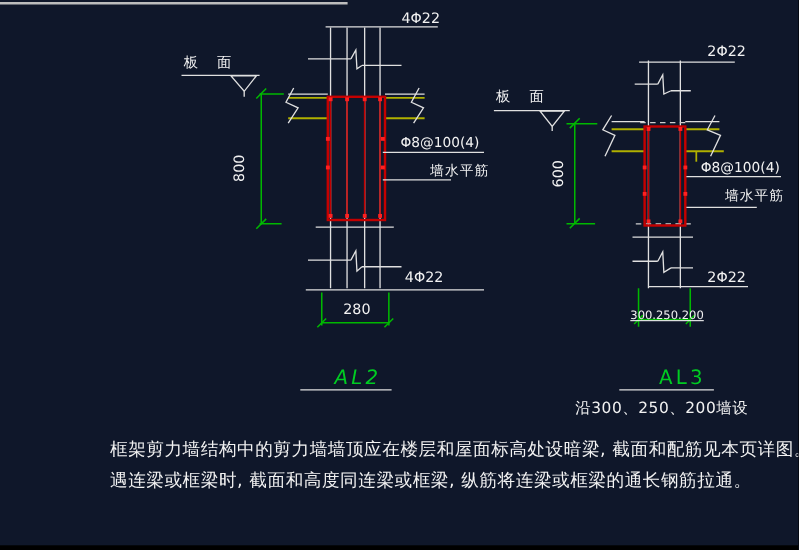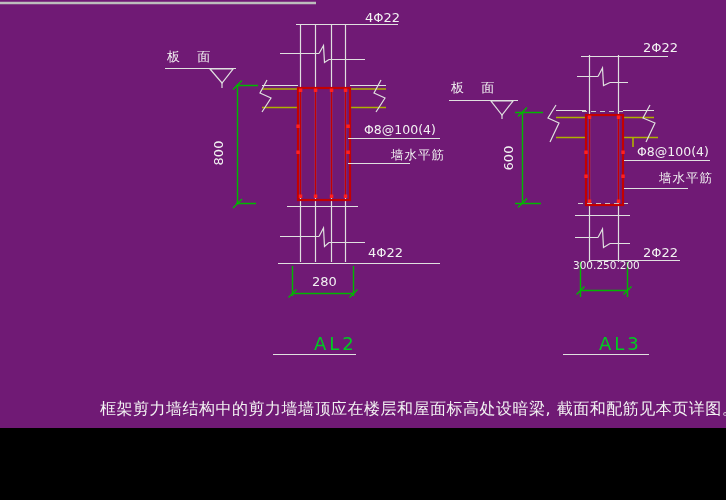--- a/index.html
+++ b/index.html
@@ -1,16 +1,16 @@
 <!DOCTYPE html>
 <html><head>
 <meta charset="utf-8">
 <style>
   html,body{margin:0;padding:0;background:#000;}
-  #canvas{position:relative;width:726px;height:428px;background:#701a75;overflow:hidden;
+  #canvas{position:relative;width:726px;height:496px;background:#0f172a;overflow:hidden;
           font-family:"DejaVu Sans",sans-serif;}
   svg{position:absolute;left:0;top:0;}
   .w {stroke:#e0e0e0;stroke-width:1.2;fill:none;}
   .wt{stroke:#bdbdbd;stroke-width:2.4;fill:none;}
   .y {stroke:#b0b000;stroke-width:1.6;fill:none;}
   .r {stroke:#c40000;stroke-width:1.4;fill:none;}
   .rb{stroke:#c40000;stroke-width:2.2;fill:none;}
   .g {stroke:#00b800;stroke-width:1.4;fill:none;}
   .dash{stroke:#cfcfcf;stroke-width:1.2;stroke-dasharray:5 4;fill:none;}
   .dot{fill:#ff2020;stroke:none;}
@@ -199,26 +199,28 @@
     </g>
   </svg>
 
   <div class="lbl" style="left:365px;top:11px;">4Φ22</div>
   <div class="lbl wide" style="left:167px;top:50px;">板 面</div>
   <div class="lbl rot" style="left:219px;top:153px;position:absolute;">800</div>
   <div class="lbl" style="left:364px;top:123px;font-size:12.5px;">Φ8@100(4)</div>
   <div class="lbl cjk" style="left:367px;top:148px;font-size:12.5px;">墙水平筋</div>
   <div class="lbl" style="left:368px;top:246px;">4Φ22</div>
   <div class="lbl" style="left:312px;top:275px;">280</div>
-  <div class="lbl ttl" style="left:314px;top:334px;">AL2</div>
+  <div class="lbl ttl" style="left:304px;top:334px;font-style:italic;">AL2</div>
 
   <div class="lbl" style="left:643px;top:41px;">2Φ22</div>
   <div class="lbl wide" style="left:451px;top:81px;">板 面</div>
   <div class="lbl rot" style="left:509px;top:158px;position:absolute;">600</div>
   <div class="lbl" style="left:637px;top:145px;font-size:12.5px;">Φ8@100(4)</div>
   <div class="lbl cjk" style="left:635px;top:171px;font-size:12.5px;">墙水平筋</div>
   <div class="lbl" style="left:643px;top:246px;">2Φ22</div>
-  <div class="lbl dimw" style="left:573px;top:260px;">300.250.200</div>
+  <div class="lbl dimw" style="left:573px;top:282px;text-decoration:underline;">300.250.200</div>
   <div class="lbl ttl" style="left:599px;top:334px;">AL3</div>
+  <div class="lbl sub" style="left:523px;top:364px;">沿300、250、200墙设</div>
 
   <div class="lbl note" style="left:100px;top:400px;">框架剪力墙结构中的剪力墙墙顶应在楼层和屋面标高处设暗梁, 截面和配筋见本页详图。</div>
+  <div class="lbl note" style="left:100px;top:428px;">遇连梁或框梁时, 截面和高度同连梁或框梁, 纵筋将连梁或框梁的通长钢筋拉通。</div>
 
 </div>
 
 </body></html>

